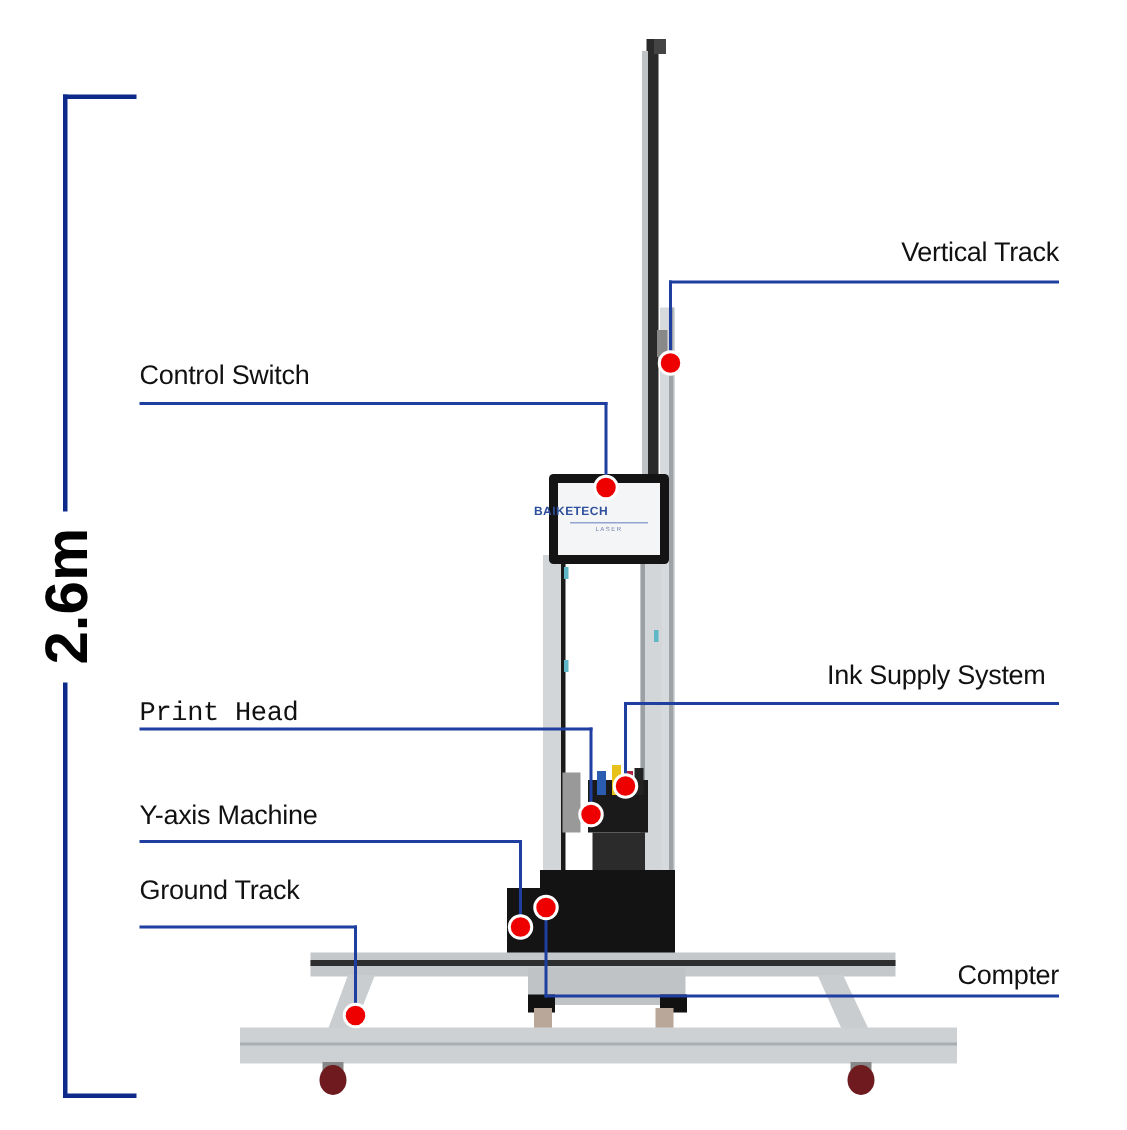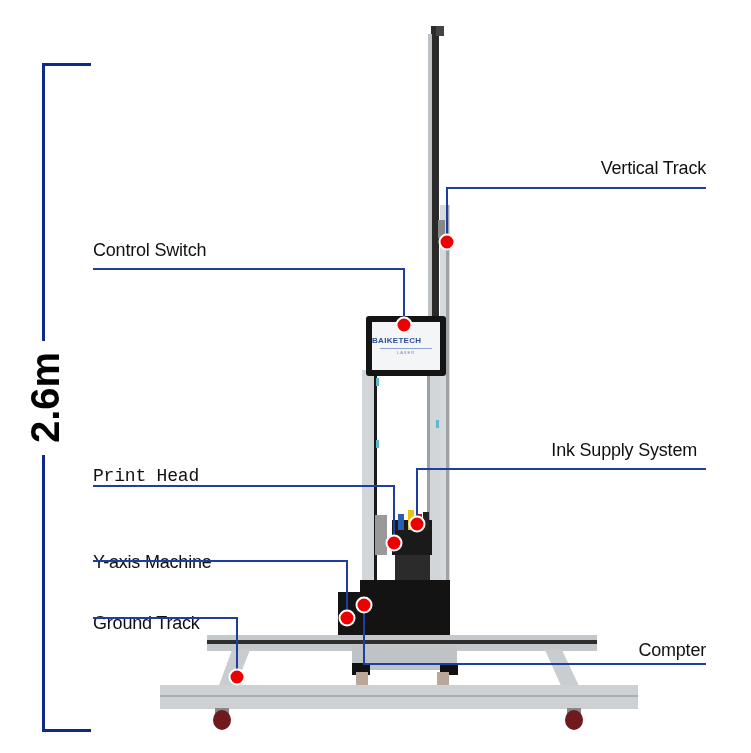--- a/index.html
+++ b/index.html
@@ -65,21 +65,21 @@
 
   <rect x="160" y="685" width="478" height="24" fill="#cdd1d4"></rect>
   <rect x="160" y="695" width="478" height="2" fill="#a9aeb2"></rect>
 
   <rect x="215" y="708" width="14" height="6" fill="#888"></rect>
   <ellipse cx="222" cy="720" rx="9" ry="10" fill="#6e1a1e"></ellipse>
   <rect x="567" y="708" width="14" height="6" fill="#888"></rect>
   <ellipse cx="574" cy="720" rx="9" ry="10" fill="#6e1a1e"></ellipse>
 </svg>
 
-<div class="abs" style="left:372px; top:336px; width:44px; text-align:center; font-size:8px; font-weight:bold; color:#2d4f9c; letter-spacing:0.3px;">BAIKETECH</div>
+<div class="abs" style="left:356px; top:336px; width:44px; text-align:center; font-size:8px; font-weight:bold; color:#2d4f9c; letter-spacing:0.3px;">BAIKETECH</div>
 <div class="abs" style="left:372px; top:350px; width:68px; text-align:center; font-size:4px; color:#6d7fa8; letter-spacing:1px;">LASER</div>
 
 <div>
   <div class="dim-line" style="left:42px; top:63px; width:49px; height:3px;"></div>
   <div class="dim-line" style="left:42px; top:63px; width:3px; height:278px;"></div>
   <div class="dim-line" style="left:42px; top:455px; width:3px; height:276px;"></div>
   <div class="dim-line" style="left:42px; top:729px; width:49px; height:3px;"></div>
   <div class="dim-text" style="left:0px; top:376px; width:90px; height:44px; line-height:44px; text-align:center;">2.6m</div>
 </div>
 
@@ -105,28 +105,28 @@
 </div>
 
 <div>
   <div class="label" style="left:93px; top:466px;font-family:Liberation Mono, monospace;">Print Head</div>
   <div class="hl" style="left:93px; top:485px; width:302px;"></div>
   <div class="vl" style="left:393px; top:485px; height:54px;"></div>
   <div class="dot" style="left:394px; top:543px;"></div>
 </div>
 
 <div>
-  <div class="label" style="left:93px; top:533px;margin-top:19px;">Y-axis Machine</div>
+  <div class="label" style="left:93px; top:533px;">Y-axis Machine</div>
   <div class="hl" style="left:93px; top:560px; width:255px;"></div>
   <div class="vl" style="left:346px; top:560px; height:55px;"></div>
   <div class="dot" style="left:347px; top:618px;"></div>
 </div>
 
 <div>
-  <div class="label" style="left:93px; top:613px;">Ground Track</div>
+  <div class="label" style="left:93px; top:583px;">Ground Track</div>
   <div class="hl" style="left:93px; top:617px; width:145px;"></div>
   <div class="vl" style="left:236px; top:617px; height:57px;"></div>
   <div class="dot" style="left:237px; top:677px;"></div>
 </div>
 
 <div>
   <div class="label" style="right:45px; top:640px;">Compter</div>
   <div class="hl" style="left:363px; top:663px; width:343px;"></div>
   <div class="vl" style="left:363px; top:607px; height:58px;"></div>
   <div class="dot" style="left:364px; top:605px;"></div>

